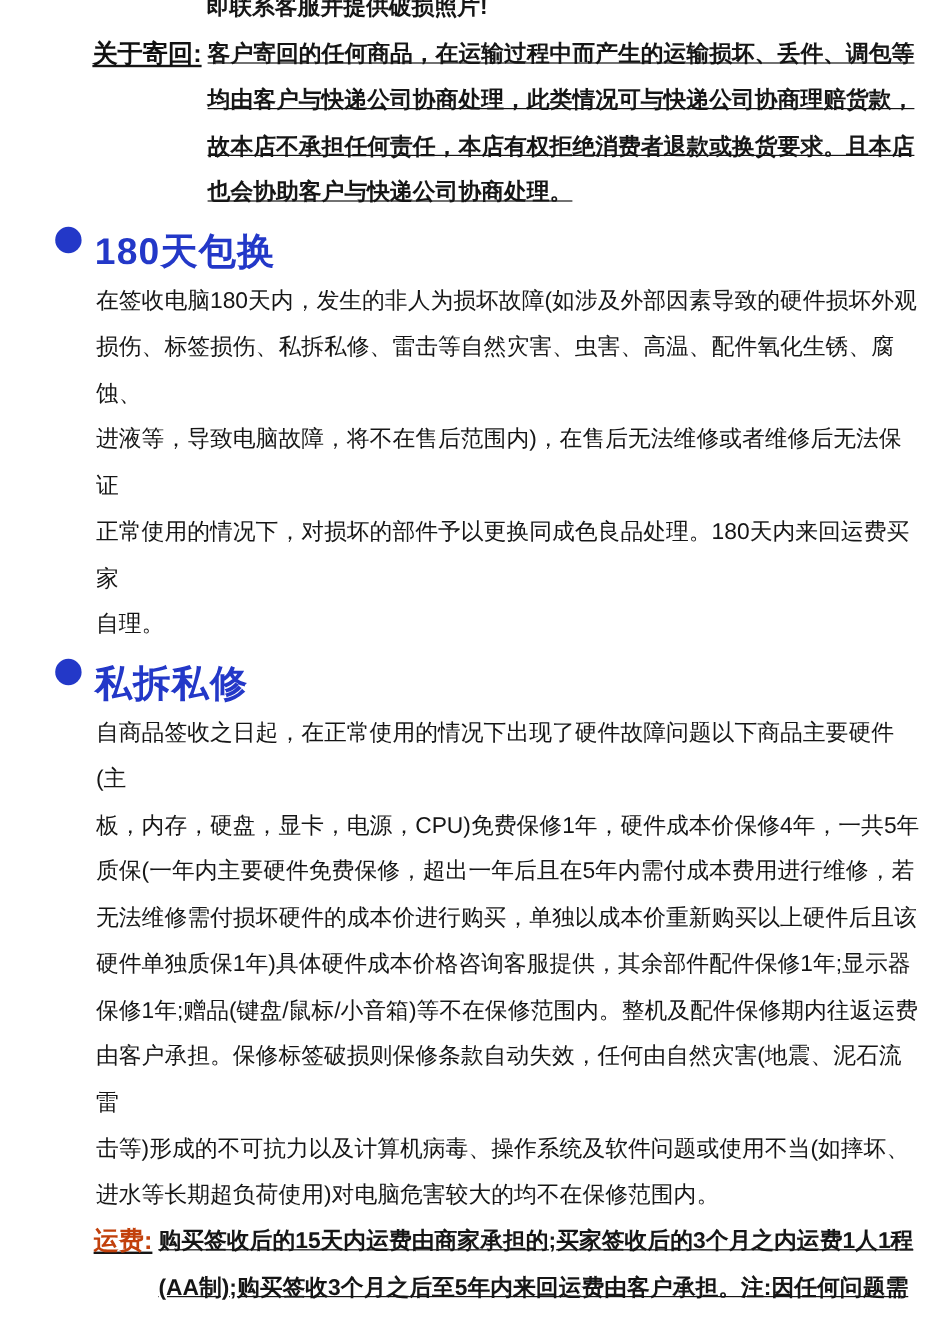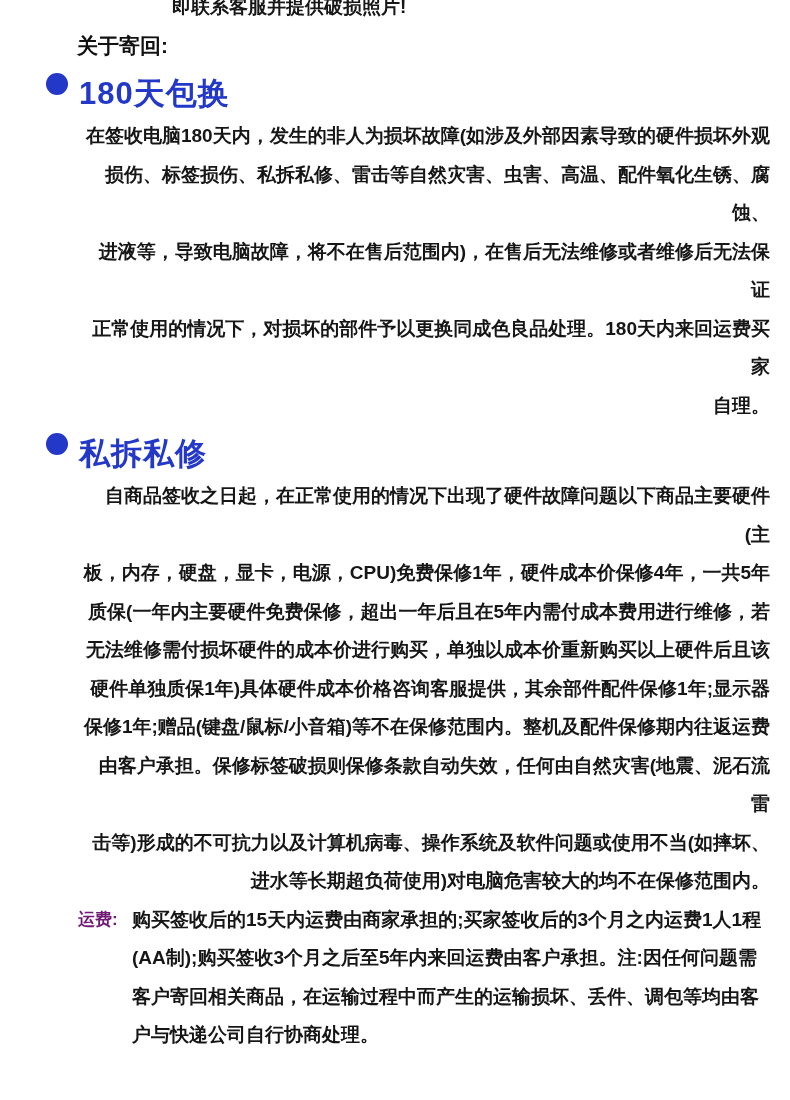--- a/index.html
+++ b/index.html
@@ -22,20 +22,21 @@
     margin: -12px 0 0 172px;
     font-size: 19px;
     font-weight: 600;
     line-height: 38.5px;
     white-space: pre-line;
   }
   
   .hang-row {
     display: flex;
     align-items: flex-start;
+    text-decoration: underline;
   }
   .about-row {
     margin: 0 0 0 77px;
   }
   .about-label {
     flex: none;
     width: 96px;
     font-size: 21px;
     font-weight: 700;
     line-height: 38.5px;
@@ -67,53 +68,56 @@
     font-size: 31px;
     font-weight: 700;
     color: #2338C8;
     letter-spacing: 1px;
     line-height: 42px;
   }
   .section-body {
     margin: 2px 0 0 80px;
     width: 690px;
     font-size: 19px;
-    font-weight: 700;
+    font-weight: 400;
     line-height: 38.5px;
     white-space: pre-line;
-    text-align: right;
   }
   .note-row {
     margin: 0 0 0 78px;
   }
   .note-label {
     flex: none;
     width: 54px;
-    font-size: 17px;
+    font-size: 21px;
     font-weight: 700;
     line-height: 38.5px;
-    color: #701a75;
+    color: #c2410c;
   }
   .note-text {
     width: 650px;
     font-size: 19px;
     font-weight: 600;
     line-height: 38.5px;
     white-space: pre-line;
   }
 </style>
 </head>
 <body>
 
 <div class="page">
 
   <div class="intro-tail">即联系客服并提供破损照片!</div>
 
   <div class="hang-row about-row">
     <div class="about-label">关于寄回:</div>
+    <div class="about-text">客户寄回的任何商品，在运输过程中而产生的运输损坏、丢件、调包等
+均由客户与快递公司协商处理，此类情况可与快递公司协商理赔货款，
+故本店不承担任何责任，本店有权拒绝消费者退款或换货要求。且本店
+也会协助客户与快递公司协商处理。</div>
   </div>
 
   <div class="section-heading">
     <span class="bullet-dot"></span>
     <span class="section-title">180天包换</span>
   </div>
   <div class="section-body">在签收电脑180天内，发生的非人为损坏故障(如涉及外部因素导致的硬件损坏外观
 损伤、标签损伤、私拆私修、雷击等自然灾害、虫害、高温、配件氧化生锈、腐蚀、
 进液等，导致电脑故障，将不在售后范围内)，在售后无法维修或者维修后无法保证
 正常使用的情况下，对损坏的部件予以更换同成色良品处理。180天内来回运费买家

